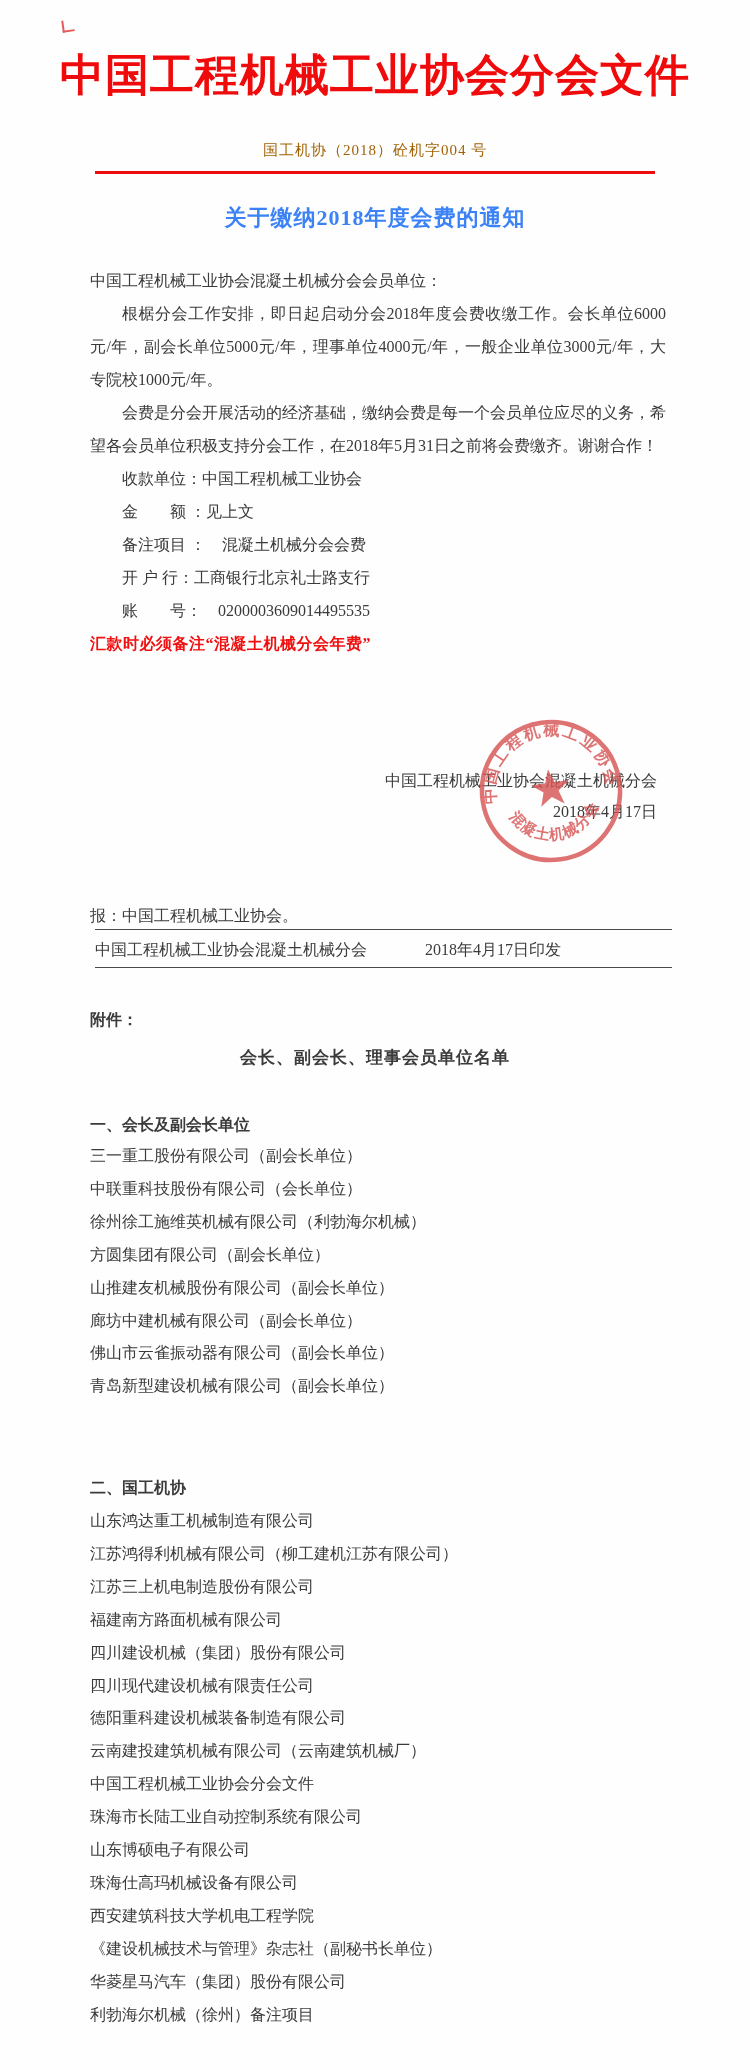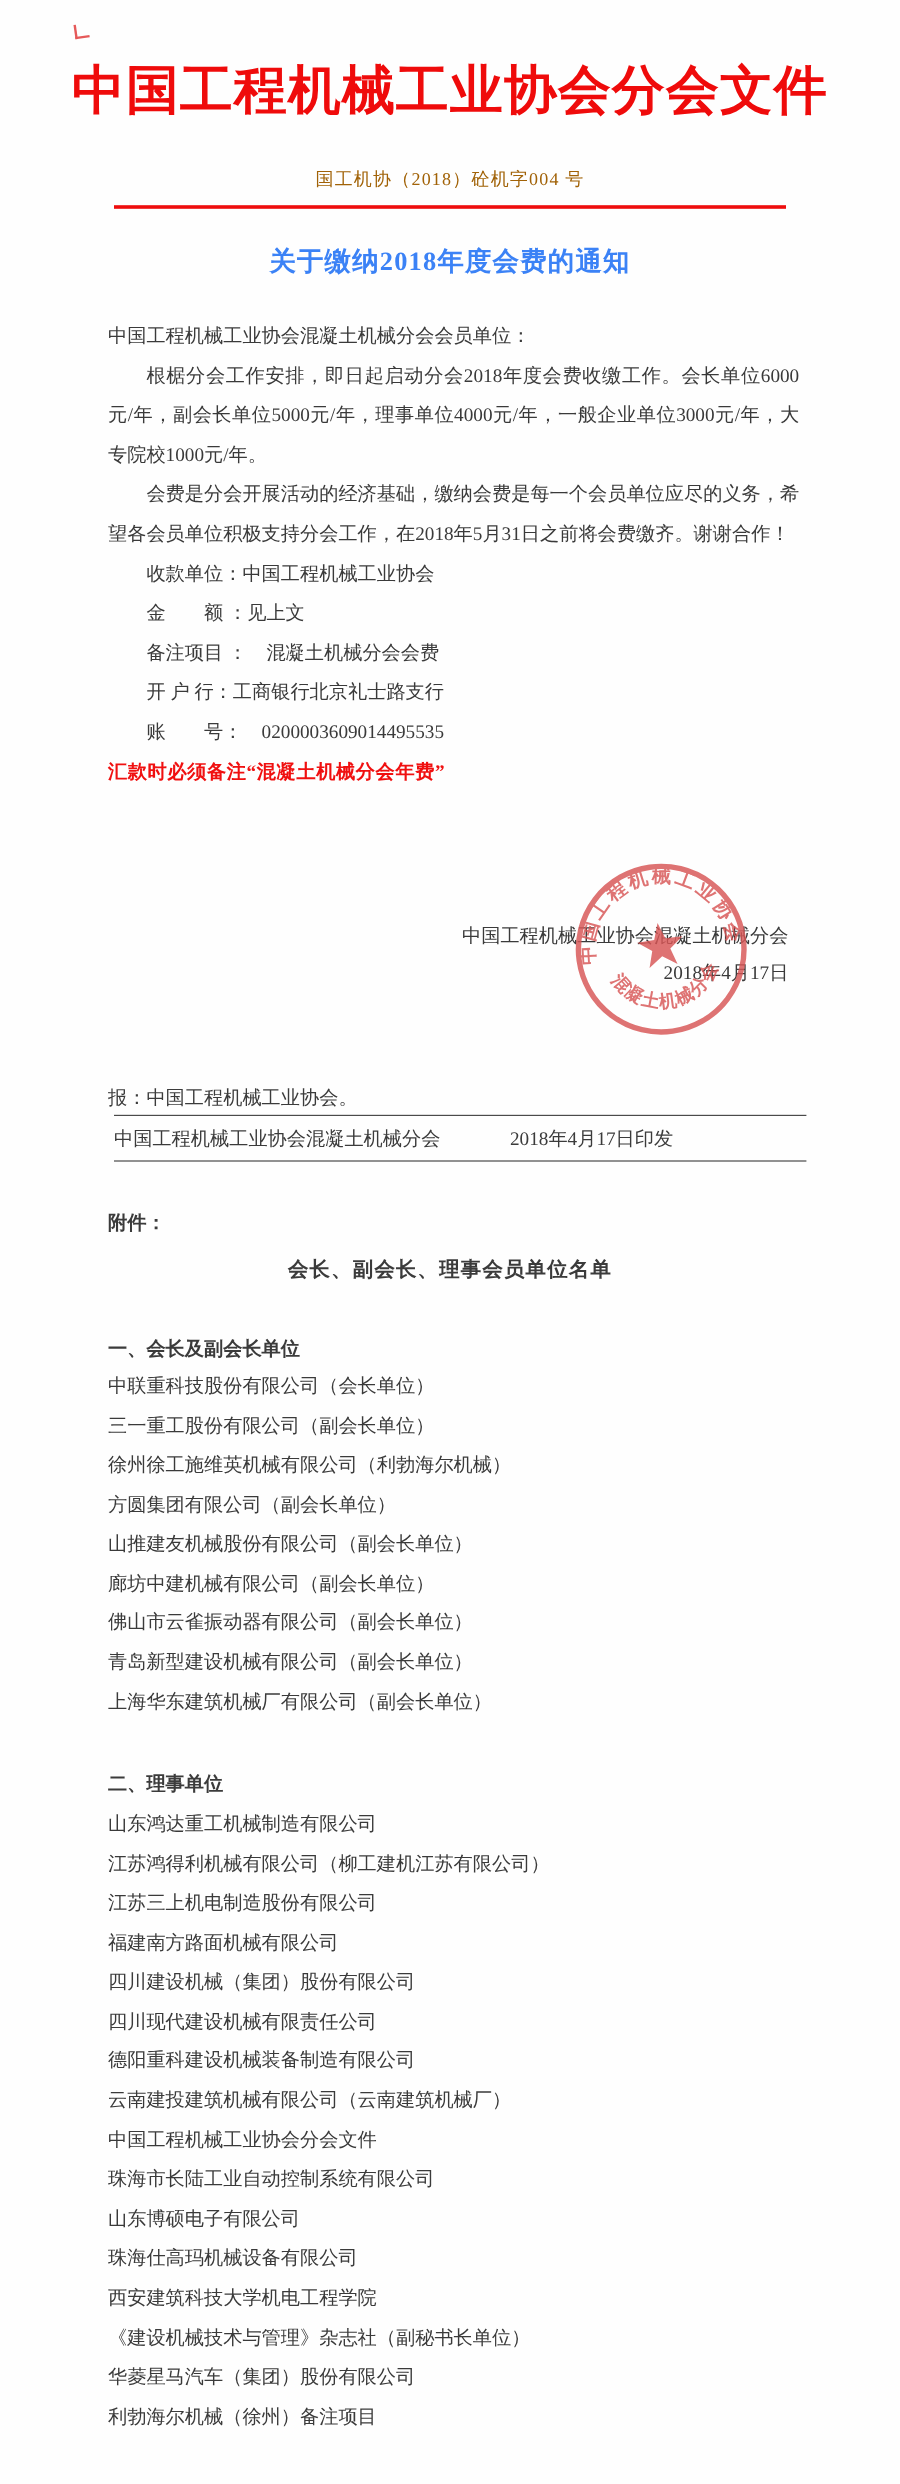--- a/index.html
+++ b/index.html
@@ -168,32 +168,31 @@
 
   <div class="rule rule-bottom"></div>
 
   <div class="attach-label">附件：</div>
 
   <div class="attach-title">会长、副会长、理事会员单位名单</div>
 
   <div class="sec-heading sec-heading-1">一、会长及副会长单位</div>
 
   <div class="unit-list unit-list-1">
+      <div class="unit-item">三一重工股份有限公司（副会长单位）</div>
       <div class="unit-item">中联重科技股份有限公司（会长单位）</div>
-      <div class="unit-item">三一重工股份有限公司（副会长单位）</div>
       <div class="unit-item">徐州徐工施维英机械有限公司（利勃海尔机械）</div>
       <div class="unit-item">方圆集团有限公司（副会长单位）</div>
       <div class="unit-item">山推建友机械股份有限公司（副会长单位）</div>
       <div class="unit-item">廊坊中建机械有限公司（副会长单位）</div>
       <div class="unit-item">佛山市云雀振动器有限公司（副会长单位）</div>
       <div class="unit-item">青岛新型建设机械有限公司（副会长单位）</div>
-      <div class="unit-item">上海华东建筑机械厂有限公司（副会长单位）</div>
     </div>
 
-  <div class="sec-heading sec-heading-2">二、理事单位</div>
+  <div class="sec-heading sec-heading-2">二、国工机协</div>
 
   <div class="unit-list unit-list-2">
       <div class="unit-item">山东鸿达重工机械制造有限公司</div>
       <div class="unit-item">江苏鸿得利机械有限公司（柳工建机江苏有限公司）</div>
       <div class="unit-item">江苏三上机电制造股份有限公司</div>
       <div class="unit-item">福建南方路面机械有限公司</div>
       <div class="unit-item">四川建设机械（集团）股份有限公司</div>
       <div class="unit-item">四川现代建设机械有限责任公司</div>
       <div class="unit-item">德阳重科建设机械装备制造有限公司</div>
       <div class="unit-item">云南建投建筑机械有限公司（云南建筑机械厂）</div>

